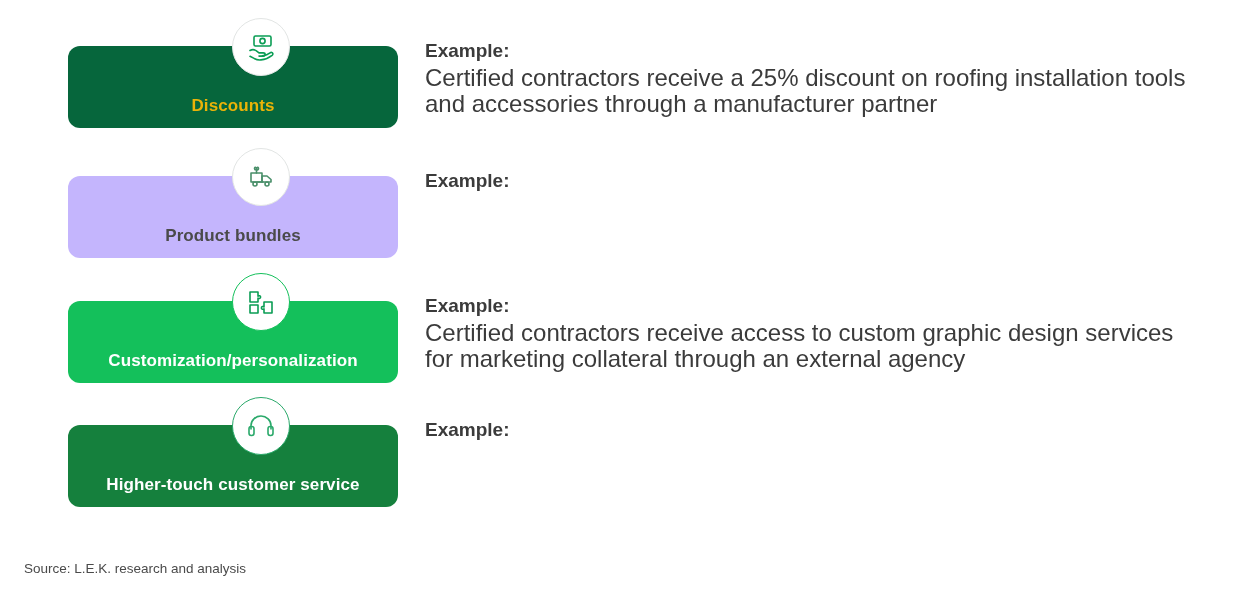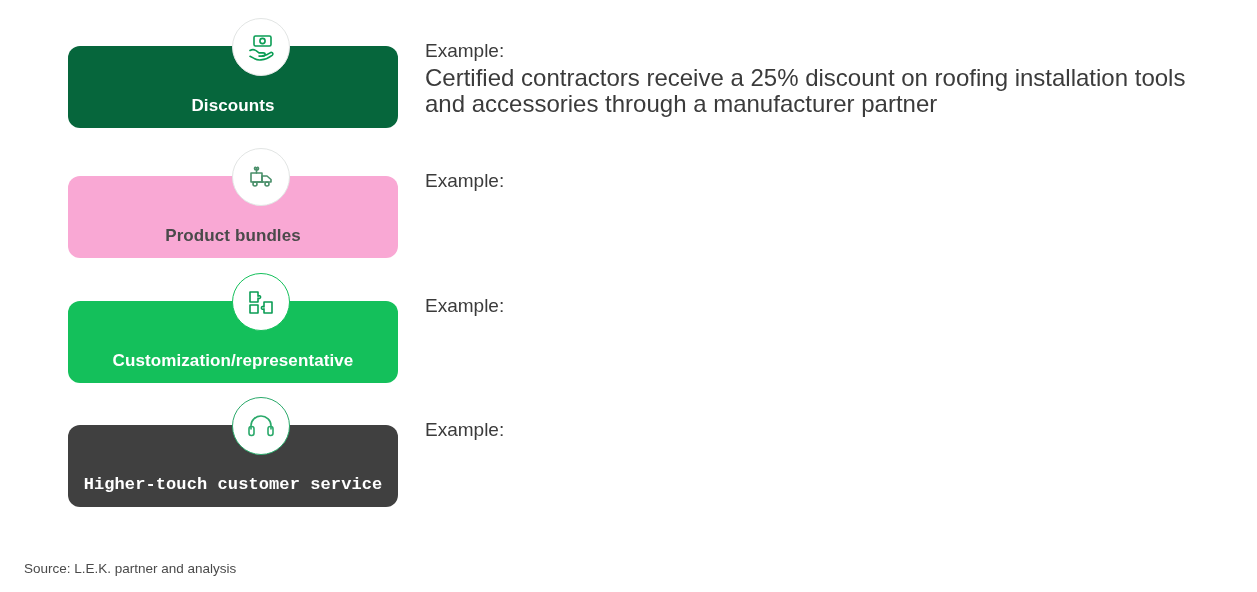--- a/index.html
+++ b/index.html
@@ -75,21 +75,21 @@
 
   .example {
     position: absolute;
     left: 357px;
     top: -8px;
     width: 780px;
   }
 
   .example-title {
     font-size: 19px;
-    font-weight: normal;
+    font-weight: bold;
     color: #3b3b3b;
     line-height: 26px;
     margin-bottom: 1px;
   }
 
   .example-text {
     font-size: 24px;
     color: #3b3b3b;
     line-height: 26px;
     font-weight: normal;
@@ -103,81 +103,82 @@
     color: #4a4a4a;
   }
 </style>
 </head>
 <body>
 
 <div id="diagram">
 
   <div class="row" style="top:46px;">
     <div class="card" style="background:#06663c;">
-      <div class="card-label" style="color:#ffffff;">Discounts</div>
+      <div class="card-label" style="color:#eab308;">Discounts</div>
     </div>
     <div class="icon-badge">
       <svg width="36" height="36" viewBox="0 0 36 36" fill="none" stroke="#0a9d54" stroke-width="1.6" stroke-linecap="round" stroke-linejoin="round">
         <rect x="11" y="7" width="17" height="10" rx="1.5"></rect>
         <circle cx="19.5" cy="12" r="2.6"></circle>
         <path d="M7 21.5c2-1.2 4.6-1 6.4 0.4l2.6 2h4.3c1.1 0 1.8 0.8 1.8 1.6 0 0.9-0.8 1.6-1.8 1.6h-4.3"></path>
         <path d="M19.5 26.9c3.1-0.6 5.6-1.6 7.6-3.1 1.1-0.8 2.4-0.3 2.7 0.7 0.2 0.7-0.1 1.3-0.7 1.8-3.3 2.6-7 4.1-11.1 4.6-2.4 0.3-4.8-0.2-6.9-1.5L7 27.3"></path>
       </svg>
     </div>
     <div class="example">
       <div class="example-title">Example:</div>
       <div class="example-text">Certified contractors receive a 25% discount on roofing installation tools and accessories through a manufacturer partner</div>
     </div>
   </div>
 
   <div class="row" style="top:176px;">
-    <div class="card" style="background:#f9a8d4;">
+    <div class="card" style="background:#c4b5fd;">
       <div class="card-label" style="color:#4a4a4a;">Product bundles</div>
     </div>
     <div class="icon-badge">
       <svg width="36" height="36" viewBox="0 0 36 36" fill="none" stroke="#4a8f6a" stroke-width="1.6" stroke-linecap="round" stroke-linejoin="round">
         <path d="M8 14h11v9H8z"></path>
         <path d="M19 17h5l4 3.5V23h-9z"></path>
         <circle cx="12" cy="25" r="2"></circle>
         <circle cx="24" cy="25" r="2"></circle>
         <path d="M10 23h0M14 23h6"></path>
         <path d="M13.5 14v-3M13.5 11c-1.2 0-2-0.7-2-1.6 0-0.8 0.7-1.3 1.4-1 0.6 0.2 0.6 1.3 0.6 2.6zM13.5 11c1.2 0 2-0.7 2-1.6 0-0.8-0.7-1.3-1.4-1-0.6 0.2-0.6 1.3-0.6 2.6z"></path>
       </svg>
     </div>
     <div class="example">
       <div class="example-title">Example:</div>
     </div>
   </div>
 
   <div class="row" style="top:301px;">
     <div class="card" style="background:#14c05b;">
-      <div class="card-label" style="color:#ffffff;">Customization/representative</div>
+      <div class="card-label" style="color:#ffffff;">Customization/personalization</div>
     </div>
     <div class="icon-badge" style="border-color:#14c05b;">
       <svg width="34" height="34" viewBox="0 0 34 34" fill="none" stroke="#0a9d54" stroke-width="1.6" stroke-linecap="round" stroke-linejoin="round">
         <path d="M6 7h8v4.2c0.9-0.9 2.6-0.6 2.6 0.9s-1.7 1.8-2.6 0.9V17H6z"></path>
         <path d="M20 17h8v11h-8v-4.2c-0.9 0.9-2.6 0.6-2.6-0.9s1.7-1.8 2.6-0.9z"></path>
         <path d="M6 20h8v8H6z"></path>
       </svg>
     </div>
     <div class="example">
       <div class="example-title">Example:</div>
+      <div class="example-text">Certified contractors receive access to custom graphic design services for marketing collateral through an external agency</div>
     </div>
   </div>
 
   <div class="row" style="top:425px;">
-    <div class="card" style="background:#404040;font-family:Liberation Mono, monospace;">
+    <div class="card" style="background:#15803d;">
       <div class="card-label" style="color:#ffffff;">Higher-touch customer service</div>
     </div>
     <div class="icon-badge" style="border-color:#2aa96a;">
       <svg width="34" height="34" viewBox="0 0 34 34" fill="none" stroke="#2aa96a" stroke-width="1.6" stroke-linecap="round" stroke-linejoin="round">
         <path d="M7 20v-3.5C7 11.3 11.5 7 17 7s10 4.3 10 9.5V20"></path>
         <rect x="5" y="17.5" width="5" height="9" rx="2.2"></rect>
         <rect x="24" y="17.5" width="5" height="9" rx="2.2"></rect>
       </svg>
     </div>
     <div class="example">
       <div class="example-title">Example:</div>
     </div>
   </div>
 
-  <div class="source">Source: L.E.K. partner and analysis</div>
+  <div class="source">Source: L.E.K. research and analysis</div>
 </div>
 
 </body></html>

